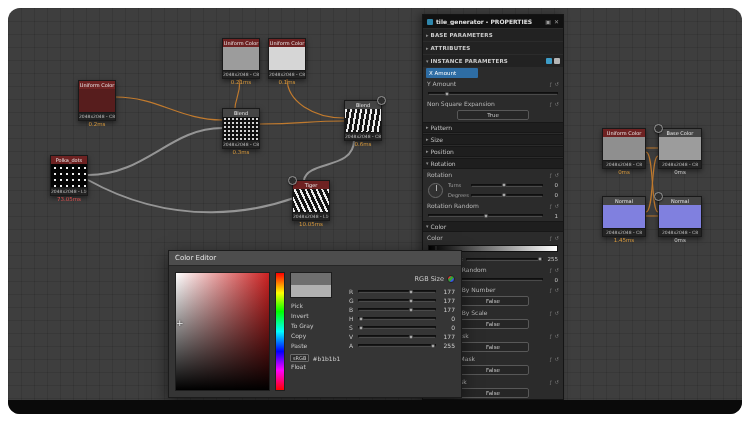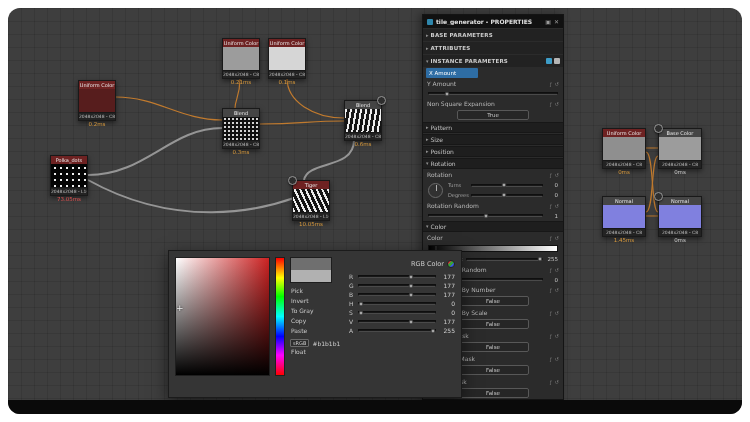--- a/index.html
+++ b/index.html
@@ -372,20 +372,21 @@
             <span>↺</span>
           </span>
         </div>
         <div class="p-btnrow">
           <div class="p-btn">False</div>
         </div>
       </div>
   </div>
 
   <div class="color-editor">
+    <div class="ce-title">Color Editor</div>
     <div class="ce-body">
       <div class="ce-sv">
         <span class="ce-cross">+</span>
       </div>
       <div class="ce-hue"></div>
       <div class="ce-mid">
         <div class="ce-swatch">
           <div id="ce-previous" style="background: rgb(111, 111, 111);"></div>
           <div id="ce-current" style="background: rgb(177, 177, 177);"></div>
         </div>
@@ -397,21 +398,21 @@
             <div class="ce-btn">Paste</div>
           </div>
         <div class="ce-srgbrow">
           <span class="chip">sRGB</span>
           <span class="ce-hex">#b1b1b1</span>
         </div>
         <div class="ce-btn">Float</div>
       </div>
       <div class="ce-right">
         <div class="ce-mode">
-          <span>RGB Color</span>
+          <span>RGB Size</span>
           <span class="ce-mode-icon"></span>
         </div>
         <div id="ce-sliders">
             <div class="ce-srow">
               <span class="ce-letter">R</span>
               <div class="track">
                 <div class="handle" style="left: 69%;"></div>
               </div>
               <span class="ce-val">177</span>
             </div>

